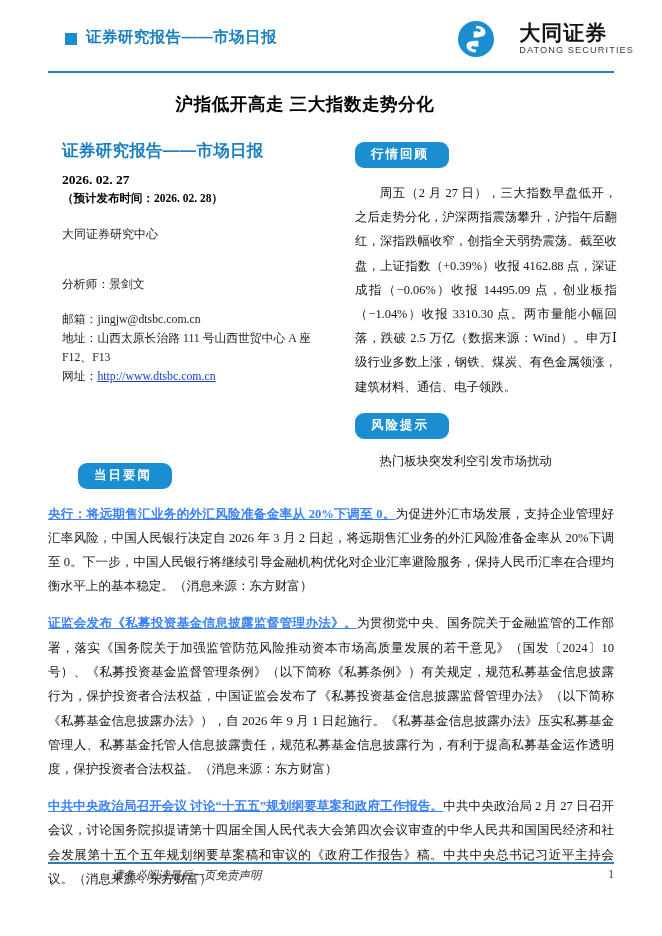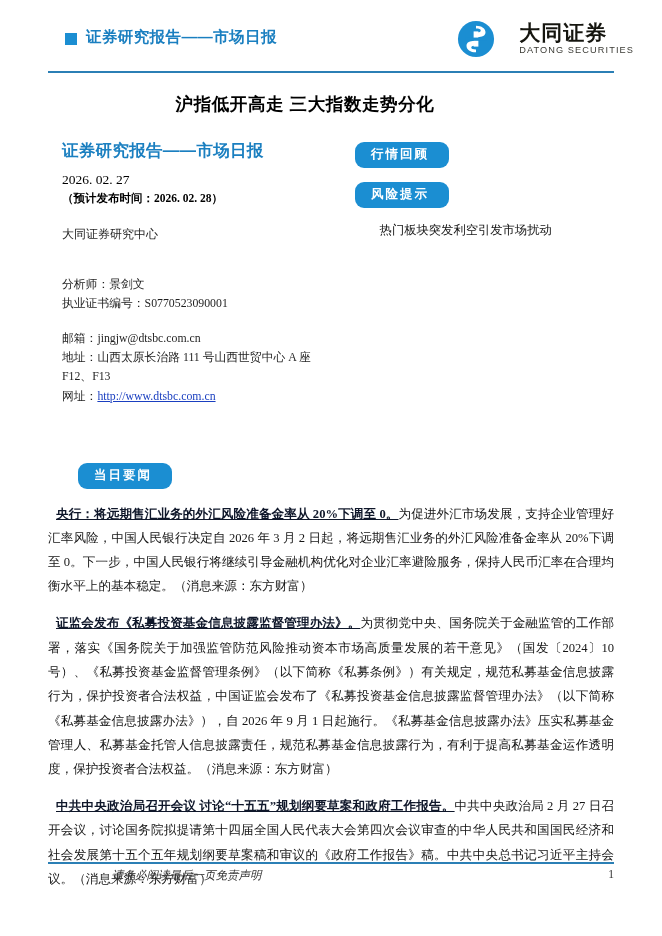--- a/index.html
+++ b/index.html
@@ -100,21 +100,21 @@
     font-size: 16.5px;
     font-weight: bold;
     color: #1a7fc0;
     letter-spacing: 0.3px;
     white-space: nowrap;
     margin-bottom: 10px;
   }
   .left-date {
     font-family: "Liberation Serif", "DejaVu Serif", serif;
     font-size: 13.5px;
-    font-weight: normal;
+    font-weight: bold;
     color: #000;
     margin-bottom: 3px;
   }
   .left-pub {
     font-family: "Liberation Serif", "DejaVu Serif", serif;
     font-size: 11.5px;
     font-weight: bold;
     color: #000;
     margin-bottom: 20px;
   }
@@ -182,24 +182,23 @@
   .news-badge-row { padding-left: 30px; }
   .news-body { margin-top: 9px; }
   .news-item {
     font-size: 12.6px;
     line-height: 1.93;
     color: #141414;
     text-align: justify;
     text-justify: inter-ideograph;
   }
   .news-head {
-    color: #0f172a;
+    color: #3b82f6;
     font-weight: bold;
     text-decoration: underline;
-    margin-left: 8px;
   }
 
   
   .foot-rule {
     position: absolute;
     left: 48px; top: 862px;
     width: 566px; height: 1.5px;
     background: #2b7fb5;
   }
   .foot-note {
@@ -242,29 +241,29 @@
 </div>
 
 <div class="doc-title">沪指低开高走 三大指数走势分化</div>
 
 <div class="col-left">
   <div class="left-head">证券研究报告——市场日报</div>
   <div class="left-date">2026. 02. 27</div>
   <div class="left-pub">（预计发布时间：2026. 02. 28）</div>
   <div class="left-org">大同证券研究中心</div>
   <div class="left-line">分析师：景剑文</div>
-  <div class="left-line">执业证书编号：S0770523090001</div>
   <div class="gap-sm"></div>
   <div class="left-line">邮箱：jingjw@dtsbc.com.cn</div>
   <div class="left-addr">地址：山西太原长治路 111 号山西世贸中心 A 座 F12、F13</div>
   <div class="left-addr"><span>网址：</span><a class="left-url" href="#">http://www.dtsbc.com.cn</a></div>
 </div>
 
 <div class="col-right">
   <div class="badge">行情回顾</div>
+  <div class="rc-body">周五（2 月 27 日），三大指数早盘低开，之后走势分化，沪深两指震荡攀升，沪指午后翻红，深指跌幅收窄，创指全天弱势震荡。截至收盘，上证指数（+0.39%）收报 4162.88 点，深证成指（−0.06%）收报 14495.09 点，创业板指（−1.04%）收报 3310.30 点。两市量能小幅回落，跌破 2.5 万亿（数据来源：Wind）。申万Ⅰ级行业多数上涨，钢铁、煤炭、有色金属领涨，建筑材料、通信、电子领跌。</div>
   <div class="rc-risk-badge">
     <span class="badge">风险提示</span>
   </div>
   <div class="rc-risk-text">热门板块突发利空引发市场扰动</div>
 </div>
 
 <div class="news-sec">
   <div class="news-badge-row">
     <span class="badge">当日要闻</span>
   </div>

